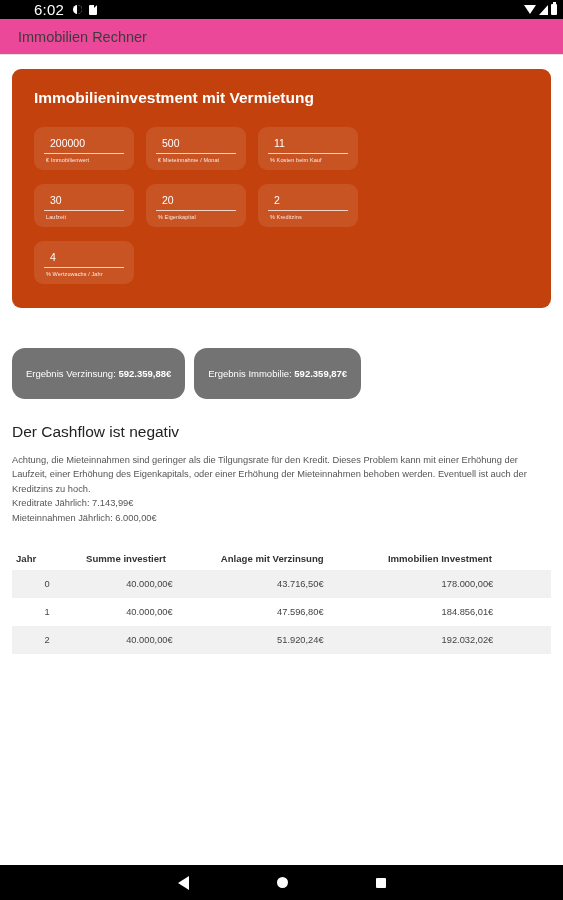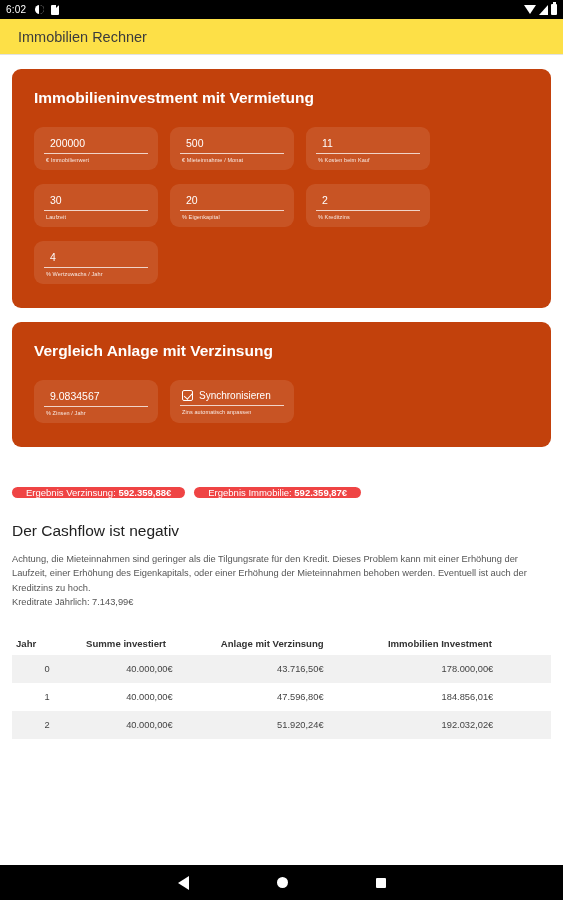--- a/index.html
+++ b/index.html
@@ -10,76 +10,76 @@
     overflow: hidden;
   }
   .screen { width: 563px; height: 900px; position: relative; display: flex; flex-direction: column; background: #fff; }
 
   
   .statusbar {
     height: 19px; background: #000; color: #fff;
     display: flex; align-items: center; padding: 0 6px;
     font-size: 9px; flex: none;
   }
-  .sb-time { font-size: 10px; letter-spacing: .2px; }
+  .sb-time { font-size: 15px; letter-spacing: .2px; margin-left: 28px; }
   .sb-left-icons { display: flex; align-items: center; gap: 7px; margin-left: 9px; }
   .sb-spacer { flex: 1; }
   .sb-right-icons { display: flex; align-items: center; gap: 3px; }
   .ic-circle { width: 9px; height: 9px; border-radius: 50%; background: #fff; position: relative; }
   .ic-circle::after { content:""; position:absolute; left:4px; top:0; width:5px; height:9px; background:#000; border-radius:0 9px 9px 0; }
   .ic-doc { width: 8px; height: 10px; background: #fff; border-radius: 1px; position: relative; }
   .ic-doc::after { content:""; position:absolute; right:0; top:0; border-left:3px solid #000; border-bottom:3px solid transparent; }
   .ic-wifi { width: 0; height: 0; border-left: 6px solid transparent; border-right: 6px solid transparent; border-top: 9px solid #fff; }
   .ic-signal { width: 0; height: 0; border-left: 9px solid transparent; border-bottom: 10px solid #fff; }
   .ic-batt { width: 6px; height: 11px; background: #fff; border-radius: 1px; position: relative; }
   .ic-batt::before { content:""; position:absolute; top:-2px; left:1.5px; width:3px; height:2px; background:#fff; }
 
   
   .appbar {
-    height: 36px; background: #fde047; display: flex; align-items: center;
+    height: 36px; background: #ec4899; display: flex; align-items: center;
     padding: 0 18px; border-bottom: 1px solid #e2e2e2; flex: none;
   }
   .appbar-title { font-size: 14.5px; color: #3c3c3c; }
 
   
   .content { flex: 1; overflow: hidden; padding: 0 12px; }
 
   
   .card {
     background: #c2410c; border-radius: 9px;
     padding: 20px 22px 24px 22px;
     margin-top: 14px;
   }
   .card-title { color: #fff; font-size: 15.5px; font-weight: bold; margin-bottom: 20px; }
   .field-row { display: flex; gap: 12px; margin-bottom: 14px; }
   .field-row:last-child { margin-bottom: 0; }
   .field {
-    width: 124px; background: rgba(255,255,255,0.10);
+    width: 100px; background: rgba(255,255,255,0.10);
     border-radius: 9px; padding: 10px 10px 7px 10px;
   }
   .field-value {
     color: #fff; font-size: 10.5px;
     border-bottom: 1px solid rgba(255,255,255,0.75);
     padding: 0 0 4px 6px; margin-bottom: 3px; min-height: 14px;
   }
   .field-label { color: rgba(255,255,255,0.88); font-size: 5.5px; padding-left: 2px; letter-spacing: .1px; }
   .cb-row { display: flex; align-items: center; gap: 6px;
             border-bottom: 1px solid rgba(255,255,255,0.75);
             padding: 0 0 4px 2px; margin-bottom: 3px; min-height: 14px; }
   .cb-box { width: 11px; height: 11px; border: 1.3px solid #fff; border-radius: 2px;
             position: relative; flex: none; }
   .cb-box::after { content:""; position:absolute; left:2.6px; top:.3px; width:3.5px; height:6.5px;
                    border-right:1.4px solid #fff; border-bottom:1.4px solid #fff; transform: rotate(42deg); }
   .cb-text { color: #fff; font-size: 10px; }
 
   
   .badges { display: flex; gap: 9px; margin-top: 40px; }
   .badge {
-    background: #ef4444; color: #fff; border-radius: 13px;
-    padding: 0 14px; font-size: 9.5px; font-weight: bold;
+    background: #737373; color: #fff; border-radius: 13px;
+    padding: 20px 14px; font-size: 9.5px; font-weight: bold;
     white-space: nowrap;
   }
   .badge .lab { font-weight: normal; }
 
   
   .section { margin-top: 24px; }
   .headline { font-size: 15.5px; color: #222; margin-bottom: 12px; }
   .para { font-size: 9.3px; color: #555; line-height: 1.55; }
   .para-line { }
 
@@ -165,52 +165,36 @@
       </div>
 
       <div class="field-row">
         <div class="field">
           <div class="field-value">4</div>
           <div class="field-label">% Wertzuwachs / Jahr</div>
         </div>
       </div>
     </div>
 
-    <div class="card">
-      <div class="card-title">Vergleich Anlage mit Verzinsung</div>
-
-      <div class="field-row">
-        <div class="field">
-          <div class="field-value">9.0834567</div>
-          <div class="field-label">% Zinsen / Jahr</div>
-        </div>
-        <div class="field">
-          <div class="cb-row">
-            <span class="cb-box"></span>
-            <span class="cb-text">Synchronisieren</span>
-          </div>
-          <div class="field-label">Zins automatisch anpassen</div>
-        </div>
-      </div>
-    </div>
 
     <div class="badges">
       <div class="badge">
         <span class="lab">Ergebnis Verzinsung: </span><span>592.359,88€</span>
       </div>
       <div class="badge">
         <span class="lab">Ergebnis Immobilie: </span><span>592.359,87€</span>
       </div>
     </div>
 
     <div class="section">
       <div class="headline">Der Cashflow ist negativ</div>
       <div class="para">
         <div class="para-line">Achtung, die Mieteinnahmen sind geringer als die Tilgungsrate für den Kredit. Dieses Problem kann mit einer Erhöhung der Laufzeit, einer Erhöhung des Eigenkapitals, oder einer Erhöhung der Mieteinnahmen behoben werden. Eventuell ist auch der Kreditzins zu hoch.</div>
         <div class="para-line">Kreditrate Jährlich: 7.143,99€</div>
+        <div class="para-line">Mieteinnahmen Jährlich: 6.000,00€</div>
       </div>
     </div>
 
     <table>
       <thead>
         <tr>
           <th class="c0">Jahr</th>
           <th class="c1">Summe investiert</th>
           <th class="c2">Anlage mit Verzinsung</th>
           <th class="c3">Immobilien Investment</th>

